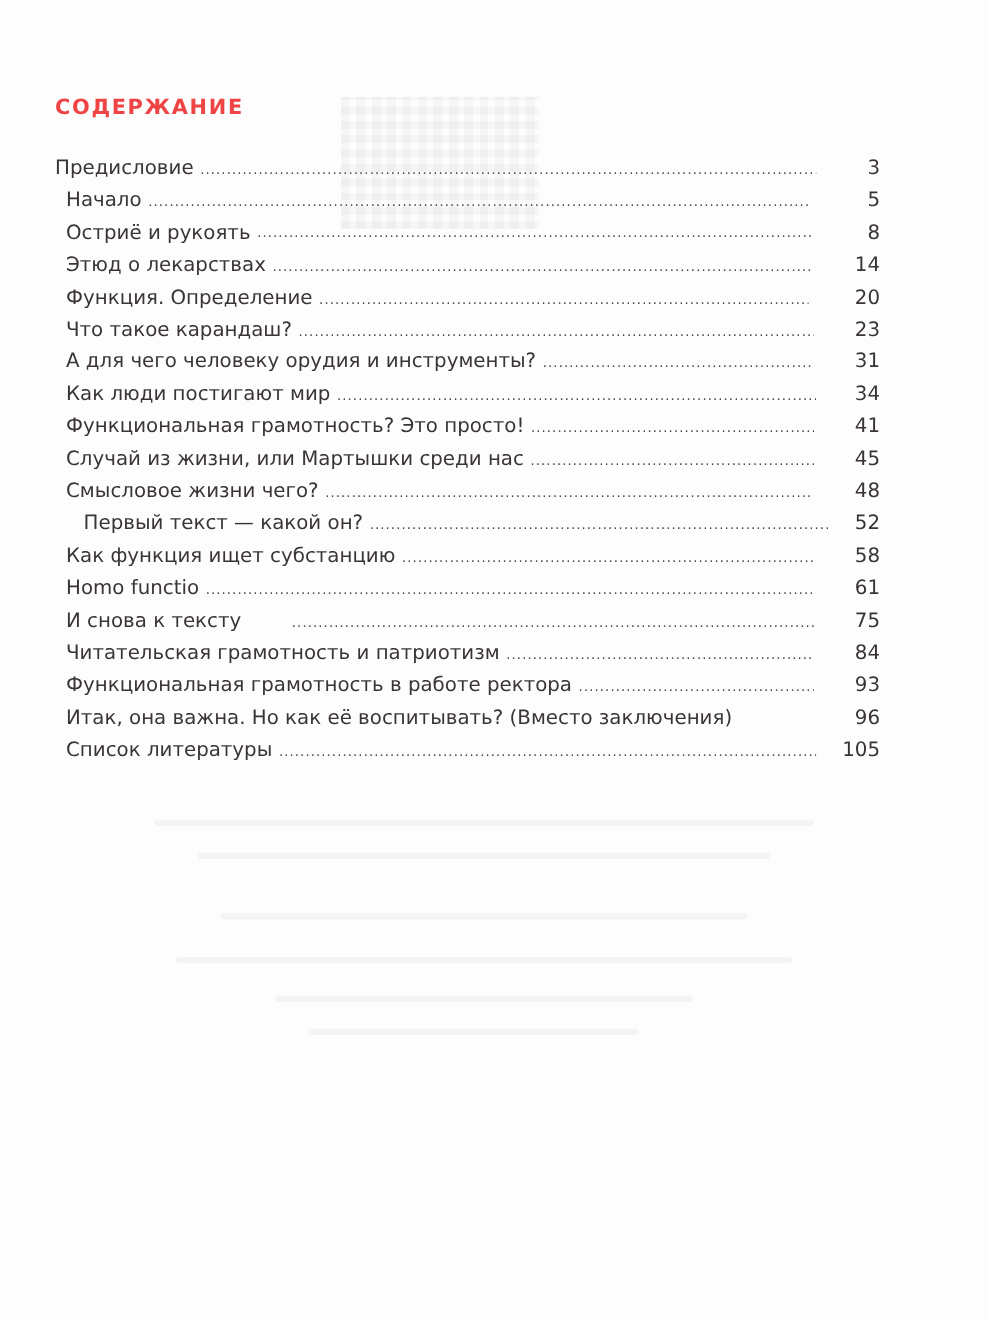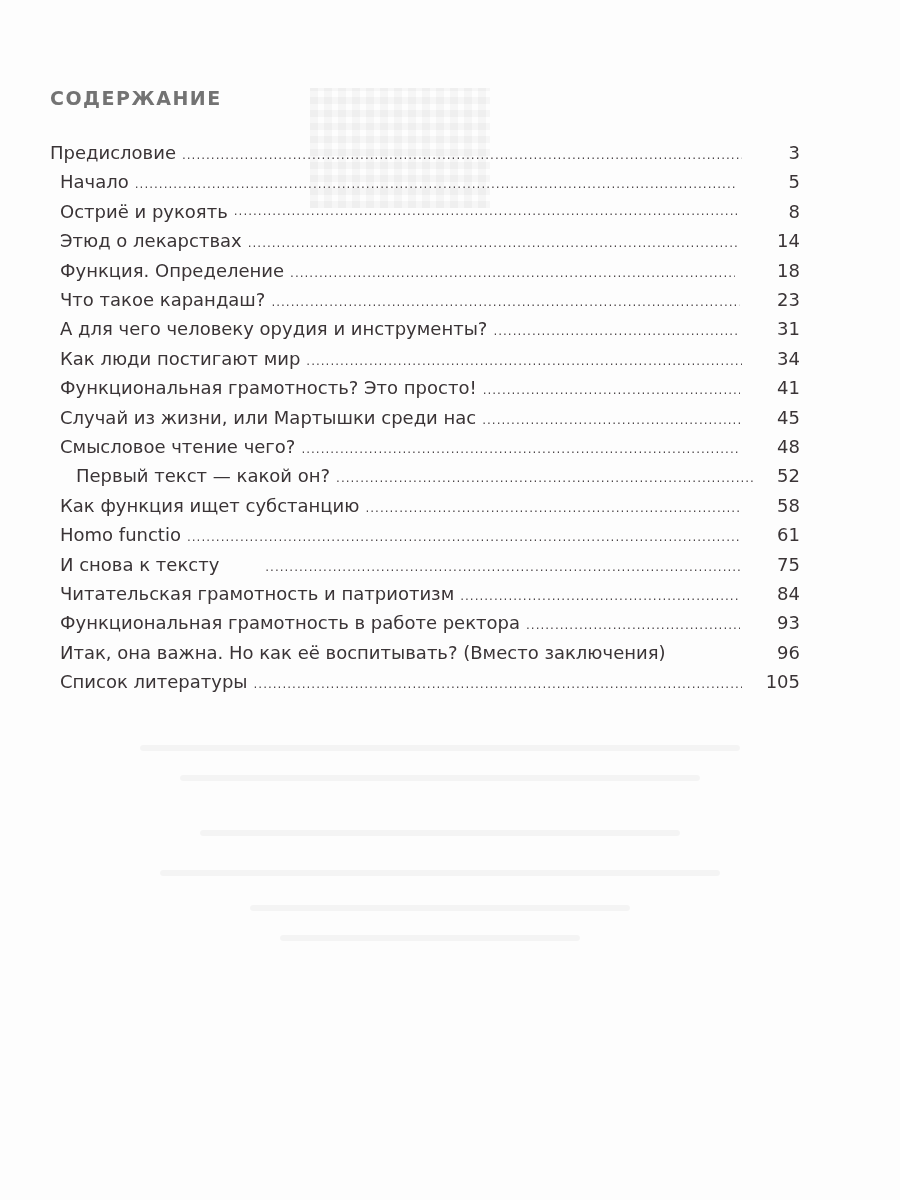--- a/index.html
+++ b/index.html
@@ -19,21 +19,21 @@
       repeating-linear-gradient(0deg, rgba(0,0,0,0.04) 0 7px, transparent 7px 13px);
     opacity: 0.7;
   }
   .ghost-text {
     position: absolute; left: 140px; width: 600px; height: 6px;
     background: rgba(0,0,0,0.035); border-radius: 3px;
   }
   .title {
     position: absolute; left: 50px; top: 74px;
     font-size: 19px; font-weight: bold; letter-spacing: 1.5px;
-    color: #737373;
+    color: #ef4444;
   }
   .toc { position: absolute; left: 0; top: 138px; width: 900px; }
   .row {
     position: absolute; height: 29px;
     display: flex; align-items: baseline;
     font-size: 18px; line-height: 29px;
   }
   .row .label { white-space: nowrap; padding-right: 6px; }
   .row .leader {
     flex: 1; overflow: hidden; white-space: nowrap;
@@ -79,21 +79,21 @@
       <span class="page-num" style="top: 58.8px; left: 740px;">8</span>
       <div class="row" style="top: 88.2px; left: 60px; width: 680px;">
         <span class="label">Этюд о лекарствах</span>
         <span class="leader"></span>
       </div>
       <span class="page-num" style="top: 88.2px; left: 740px;">14</span>
       <div class="row" style="top: 117.6px; left: 60px; width: 675px;">
         <span class="label">Функция. Определение</span>
         <span class="leader"></span>
       </div>
-      <span class="page-num" style="top: 117.6px; left: 740px;">18</span>
+      <span class="page-num" style="top: 117.6px; left: 740px;">20</span>
       <div class="row" style="top: 147px; left: 60px; width: 680px;">
         <span class="label">Что такое карандаш?</span>
         <span class="leader"></span>
       </div>
       <span class="page-num" style="top: 147px; left: 740px;">23</span>
       <div class="row" style="top: 176.4px; left: 60px; width: 680px;">
         <span class="label">А для чего человеку орудия и инструменты?</span>
         <span class="leader"></span>
       </div>
       <span class="page-num" style="top: 176.4px; left: 740px;">31</span>
@@ -106,21 +106,21 @@
         <span class="label">Функциональная грамотность? Это просто!</span>
         <span class="leader"></span>
       </div>
       <span class="page-num" style="top: 235.2px; left: 740px;">41</span>
       <div class="row" style="top: 264.6px; left: 60px; width: 680px;">
         <span class="label">Случай из жизни, или Мартышки среди нас</span>
         <span class="leader"></span>
       </div>
       <span class="page-num" style="top: 264.6px; left: 740px;">45</span>
       <div class="row" style="top: 294px; left: 60px; width: 680px;">
-        <span class="label">Смысловое чтение чего?</span>
+        <span class="label">Смысловое жизни чего?</span>
         <span class="leader"></span>
       </div>
       <span class="page-num" style="top: 294px; left: 740px;">48</span>
       <div class="row" style="top: 323.4px; left: 76px; width: 680px;">
         <span class="label">Первый текст — какой он?</span>
         <span class="leader"></span>
       </div>
       <span class="page-num" style="top: 323.4px; left: 740px;">52</span>
       <div class="row" style="top: 352.8px; left: 60px; width: 680px;">
         <span class="label">Как функция ищет субстанцию</span>

